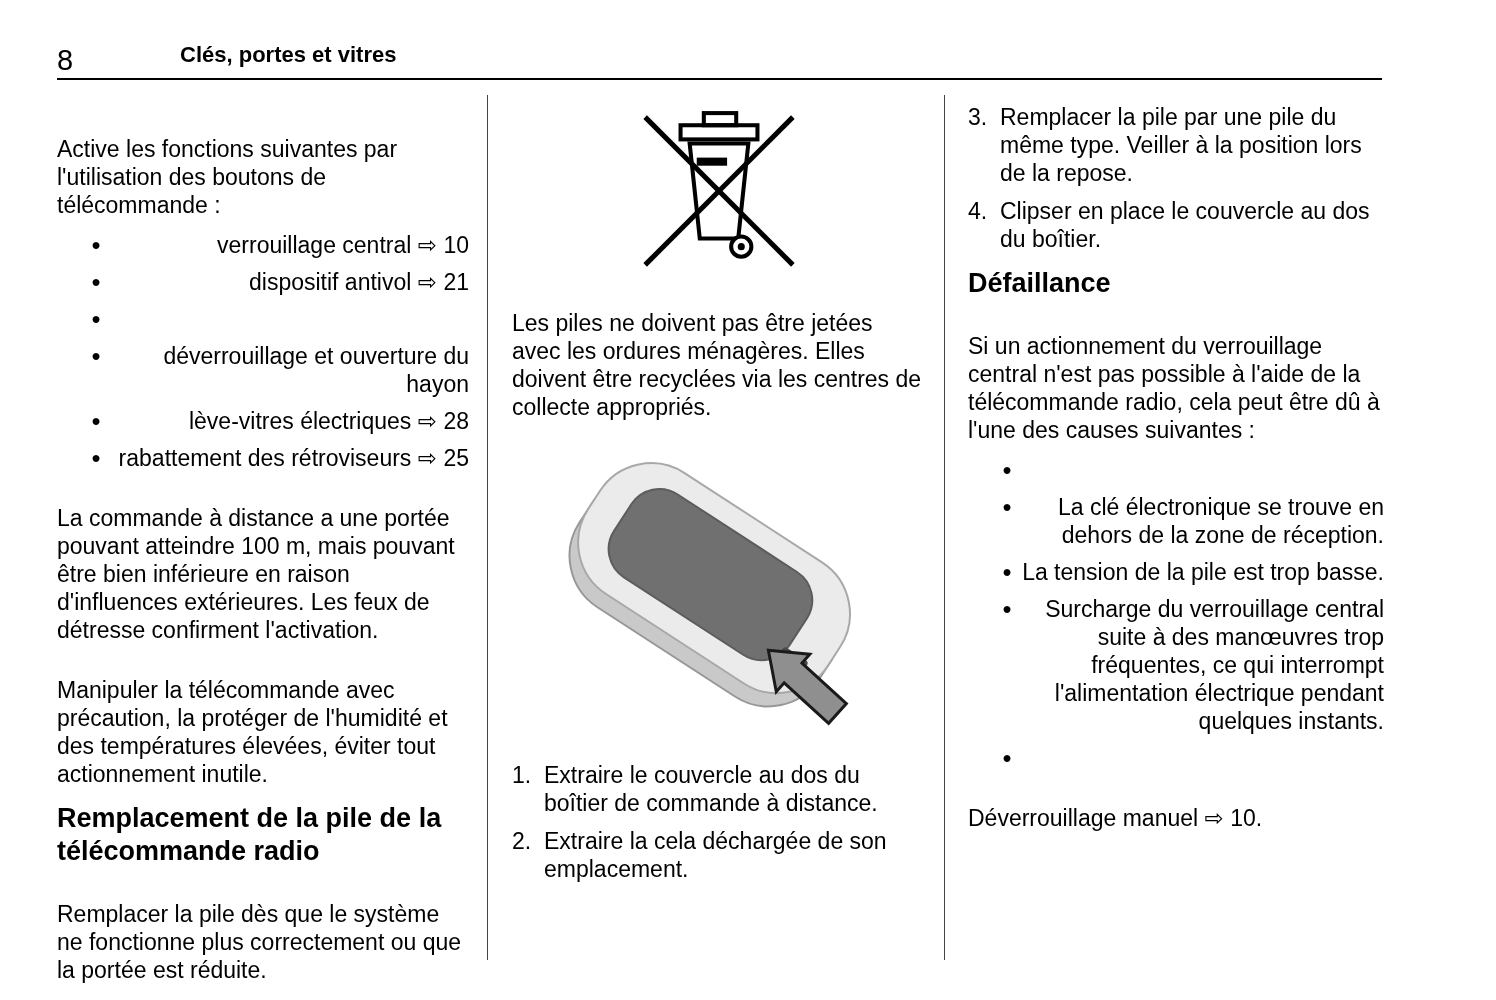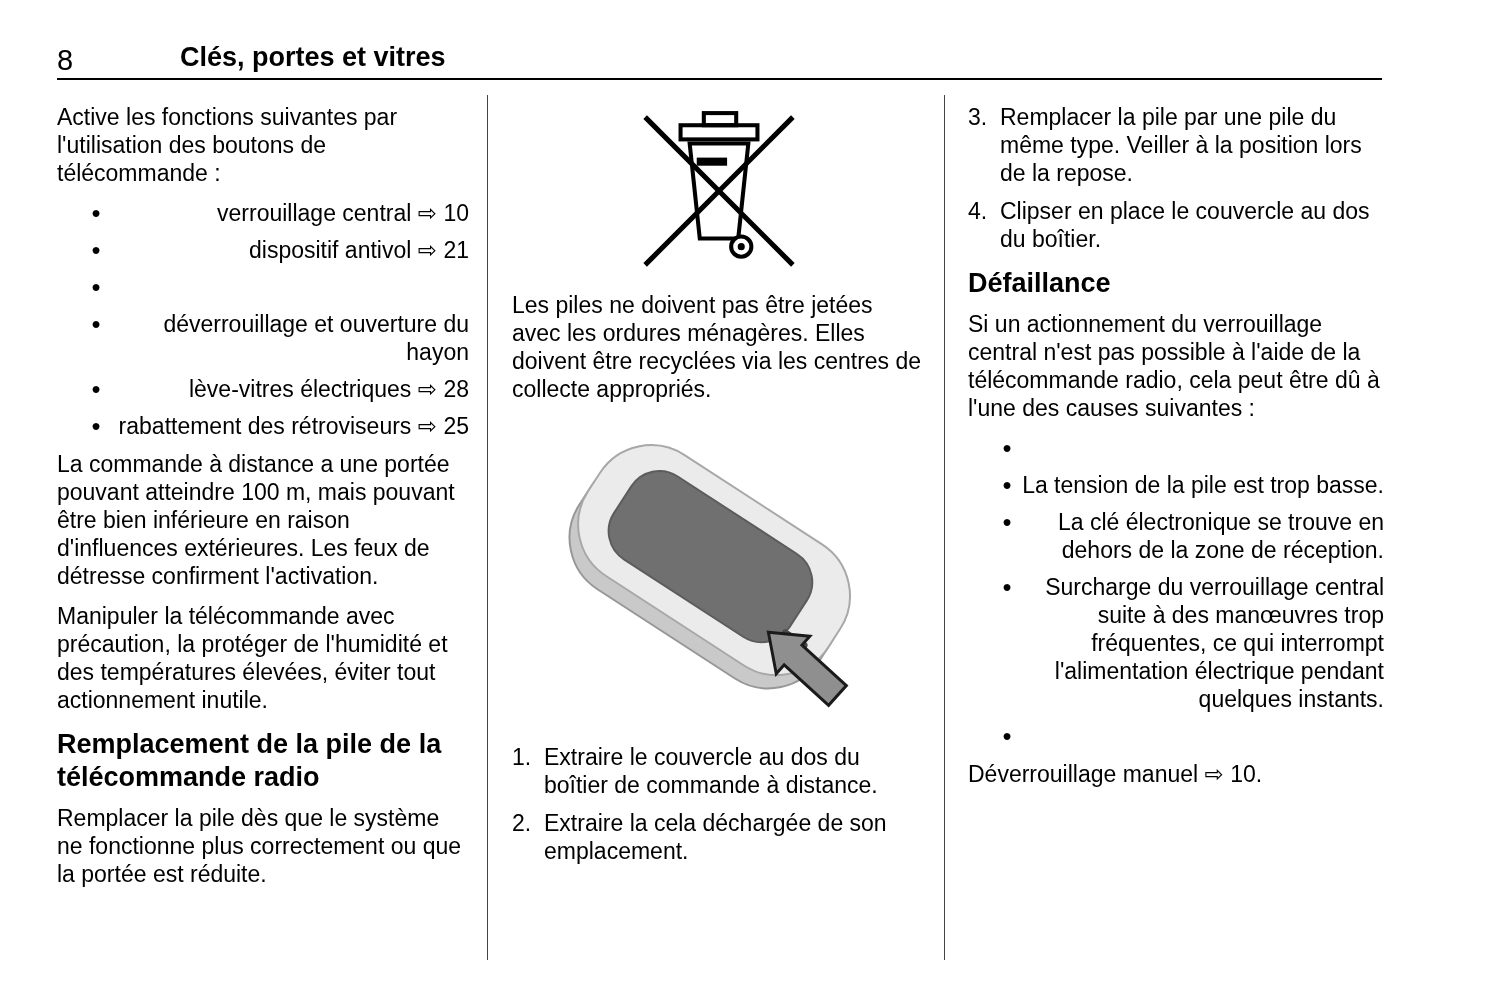--- a/index.html
+++ b/index.html
@@ -8,35 +8,35 @@
     width:1496px; height:1000px;
     font-family:"Liberation Sans","DejaVu Sans",sans-serif;
     color:#000;
     position:relative;
     overflow:hidden;
   }
   .page { position:relative; width:1496px; height:1000px; }
 
   
   .header-num   { position:absolute; left:57px;  top:44px; font-size:29px; }
-  .header-title { position:absolute; left:180px; top:42px; font-size:27px; font-weight:bold; }
+  .header-title { position:absolute; left:180px; top:42px; font-size:22px; font-weight:bold; }
   .header-rule  { position:absolute; left:57px;  top:78px; width:1325px; height:2px; background:#000; }
 
   
   .vsep { position:absolute; top:95px; width:1px; height:865px; background:#444; }
   #sep1 { left:487px; }
   #sep2 { left:944px; }
 
   
   .col { position:absolute; top:103px; font-size:23px; line-height:28px; }
   #col1 { left:57px;  width:412px; }
   #col2 { left:512px; width:414px; }
   #col3 { left:968px; width:416px; }
 
-  p { margin-bottom:12px; }
+  p { margin-bottom:12px;margin-top:32px; }
 
   h2 { font-size:27px; line-height:33px; font-weight:bold; margin:14px 0 10px 0; }
 
   .bullet-list { margin:0 0 10px 0; }
   .bullet-item { display:flex; margin-bottom:9px;text-align:right; }
   .bullet-item .dot { flex:none; width:44px; padding-left:7px; font-size:16px; line-height:28px; }
   .bullet-item .dot::before { content:"\25CF"; }
   .bullet-item .btext { flex:1; }
 
   .steps { margin-bottom:4px; }
@@ -164,25 +164,25 @@
     <h2>Défaillance</h2>
 
     <p>Si un actionnement du verrouillage central n'est pas possible à l'aide de la télécommande radio, cela peut être dû à l'une des causes suivantes :</p>
 
     <div class="bullet-list">
       <div class="bullet-item">
         <span class="dot"></span>
       </div>
       <div class="bullet-item">
         <span class="dot"></span>
-        <span class="btext">La tension de la pile est trop basse.</span>
+        <span class="btext">La clé électronique se trouve en dehors de la zone de réception.</span>
       </div>
       <div class="bullet-item">
         <span class="dot"></span>
-        <span class="btext">La clé électronique se trouve en dehors de la zone de réception.</span>
+        <span class="btext">La tension de la pile est trop basse.</span>
       </div>
       <div class="bullet-item">
         <span class="dot"></span>
         <span class="btext">Surcharge du verrouillage central suite à des manœuvres trop fréquentes, ce qui interrompt l'alimentation électrique pendant quelques instants.</span>
       </div>
       <div class="bullet-item">
         <span class="dot"></span>
       </div>
     </div>
 

